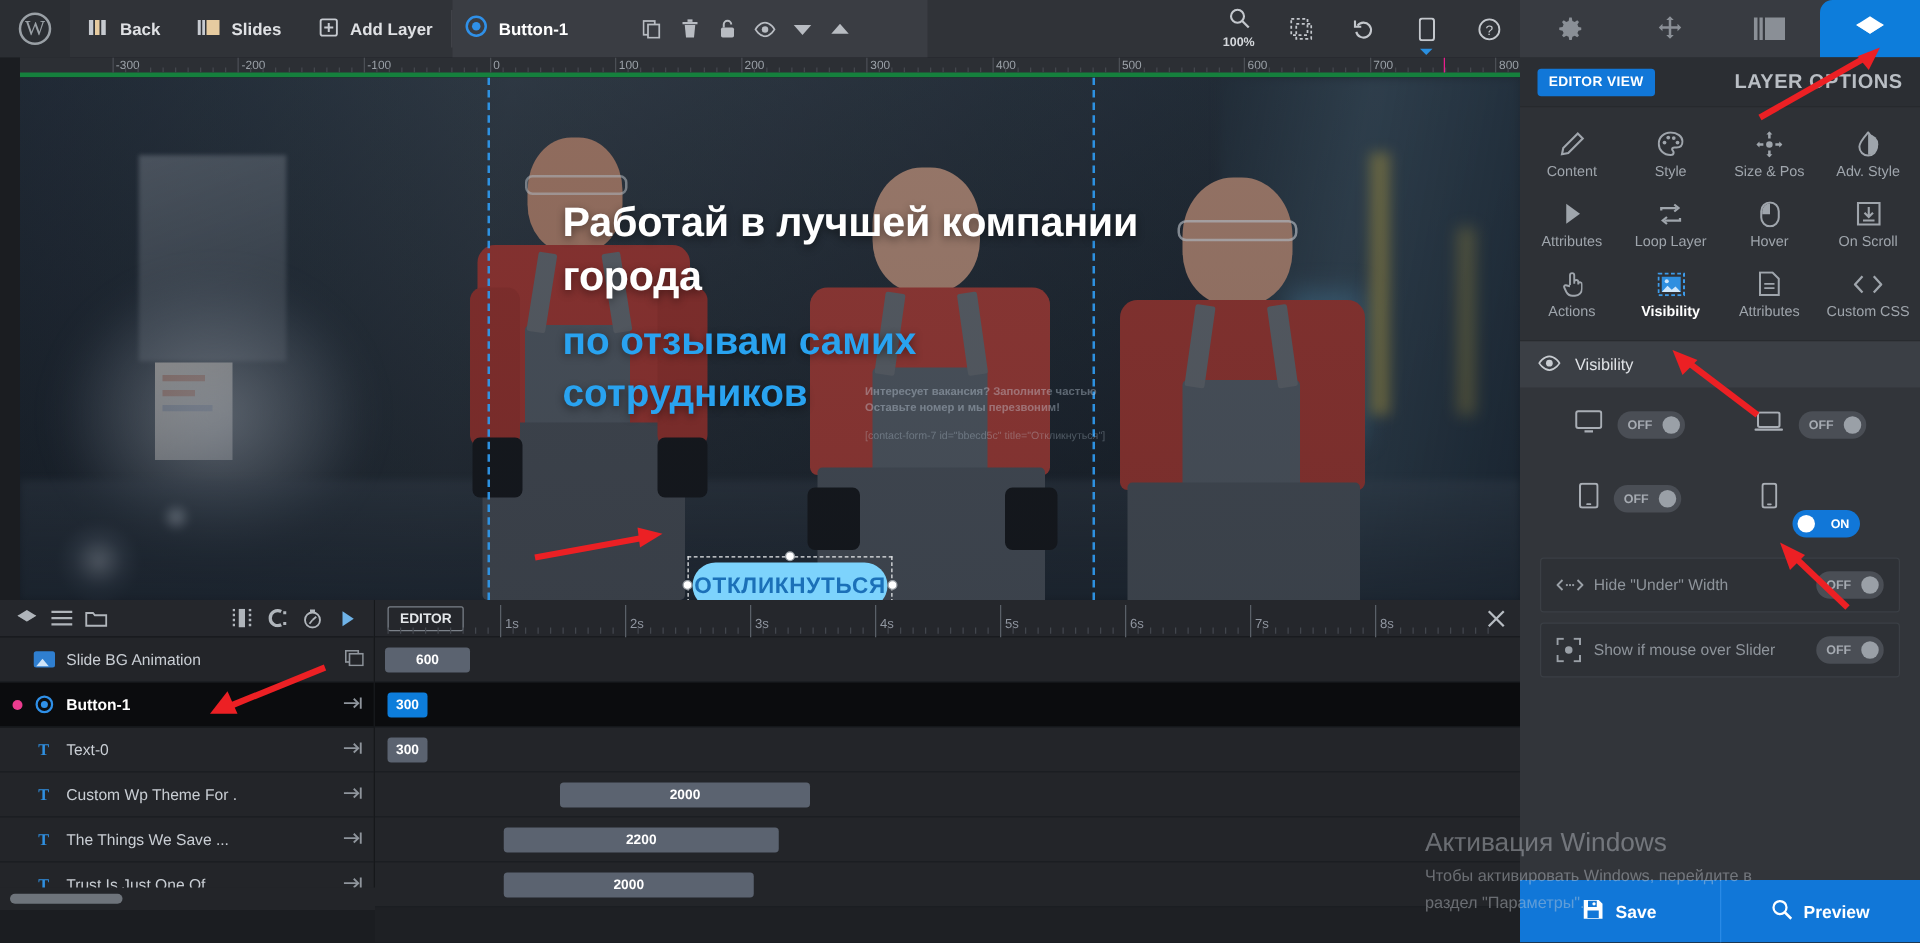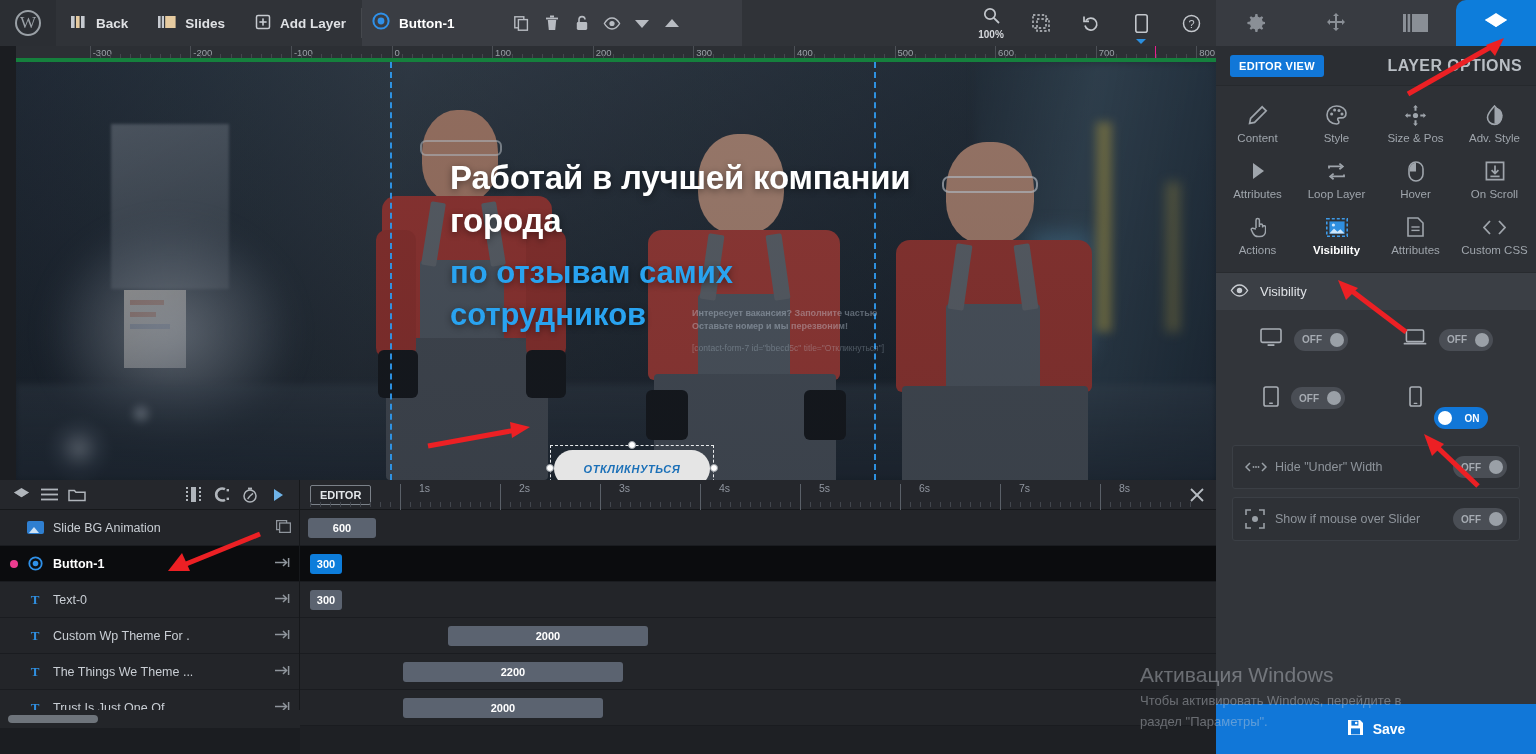--- a/index.html
+++ b/index.html
@@ -184,23 +184,23 @@
   }
   .ghost {
     position: absolute; left: 676px; top: 245px; width: 250px;
     color: rgba(210,224,238,.36); font-size: 9px; line-height: 13px;
     font-weight: bold;
   }
   .ghost .code { font-weight: normal; font-size: 8.5px; color: rgba(198,214,230,.3); display:block; margin-top:9px; }
 
   .cta-wrap { position: absolute; left: 538px; top: 388px; }
   .cta {
-    width: 156px; height: 37px; border-radius: 19px; background: #e5e5e5;
-    color: #1b70b8; font-size: 11px; font-weight: bold; letter-spacing: .6px;
-    display: flex; align-items: center; justify-content: center; cursor: pointer; font-style: italic;
+    width: 156px; height: 37px; border-radius: 19px; background: #7dd3fc;
+    color: #1b70b8; font-size: 18px; font-weight: bold; letter-spacing: .6px;
+    display: flex; align-items: center; justify-content: center; cursor: pointer;
   }
   .selbox {
     position: absolute; left: -4px; top: -5px; width: 164px; height: 47px;
     border: 1px dashed #e8eaec;
   }
   .hndl {
     position: absolute; width: 8px; height: 8px; border-radius: 50%;
     background: #fff; border: 1px solid #9aa0a6;
   }
 
@@ -263,21 +263,21 @@
     height: 30px; background: #25272c; border-bottom: 1px solid #16181b;
     display: flex; align-items: center; position: relative;
   }
   .ed-chip {
     margin-left: 10px; padding: 3px 9px; border: 1px solid #7b8189;
     color: #e4e7ea; font-size: 11px; font-weight: bold; border-radius: 2px;
     cursor: pointer;
   }
   .tl-ruler { position: absolute; left: 100px; top: 0; right: 38px; height: 30px; }
   .tl-s { position: absolute; top: 4px; height: 26px; width: 1px; background: #5a6068; }
-  .tl-slab { position: absolute; top: 2px; font-size: 10.5px; color: #9096a0; padding-left: 19px; }
+  .tl-slab { position: absolute; top: 13px; font-size: 10.5px; color: #9096a0; padding-left: 4px; }
   .tl-sm { position: absolute; top: 22px; height: 5px; width: 1px; background: #42464d; }
   .tl-close {
     position: absolute; right: 10px; top: 6px; width: 18px; height: 18px;
     color: #b8bdc3; cursor: pointer; display: flex; align-items: center; justify-content: center;
   }
   .trow {
     height: 36px; border-bottom: 1px solid #1a1c20; position: relative;
     background: #232529;
   }
   .trow.sel { background: #0b0c0e; }
@@ -889,21 +889,21 @@
               <line x1="0" y1="5.5" x2="11" y2="5.5" stroke="#8f959c" stroke-width="1.5"></line>
               <path d="M8 2l3.6 3.5L8 9" fill="none" stroke="#8f959c" stroke-width="1.5"></path>
               <line x1="13.6" y1="1" x2="13.6" y2="10" stroke="#8f959c" stroke-width="1.5"></line>
             </svg></span>
         </div>
         <div class="lrow">
           <span class="dotpad"></span>
           <span class="ticon">
             <span class="t-letter">T</span>
           </span>
-          <span class="lname">The Things We Theme ...</span>
+          <span class="lname">The Things We Save ...</span>
           <span class="end"><svg width="16" height="11" viewBox="0 0 16 11">
               <line x1="0" y1="5.5" x2="11" y2="5.5" stroke="#8f959c" stroke-width="1.5"></line>
               <path d="M8 2l3.6 3.5L8 9" fill="none" stroke="#8f959c" stroke-width="1.5"></path>
               <line x1="13.6" y1="1" x2="13.6" y2="10" stroke="#8f959c" stroke-width="1.5"></line>
             </svg></span>
         </div>
         <div class="lrow">
           <span class="dotpad"></span>
           <span class="ticon">
             <span class="t-letter">T</span>
@@ -1283,15 +1283,24 @@
       <span>
         <svg width="17" height="17" viewBox="0 0 17 17">
             <path d="M1 1h12l3 3v12H1z" fill="#fff"></path>
             <rect x="4.4" y="1.6" width="7" height="5" fill="#1177d8"></rect>
             <rect x="4" y="9.4" width="9" height="6" fill="#1177d8"></rect>
             <circle cx="9.2" cy="4" r="1.3" fill="#fff"></circle>
           </svg>
       </span>
       <span>Save</span>
     </div>
+    <div class="fbtn">
+      <span>
+        <svg width="17" height="17" viewBox="0 0 17 17">
+            <circle cx="7" cy="7" r="5.2" fill="none" stroke="#fff" stroke-width="1.8"></circle>
+            <line x1="10.8" y1="10.8" x2="16" y2="16" stroke="#fff" stroke-width="2"></line>
+          </svg>
+      </span>
+      <span>Preview</span>
+    </div>
   </div>
 
 </div>
 
 </body></html>

